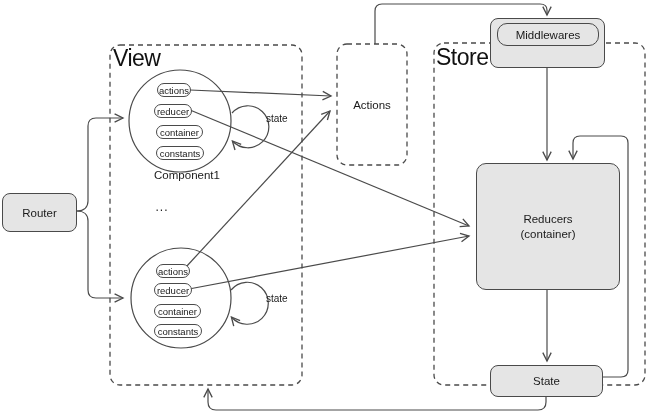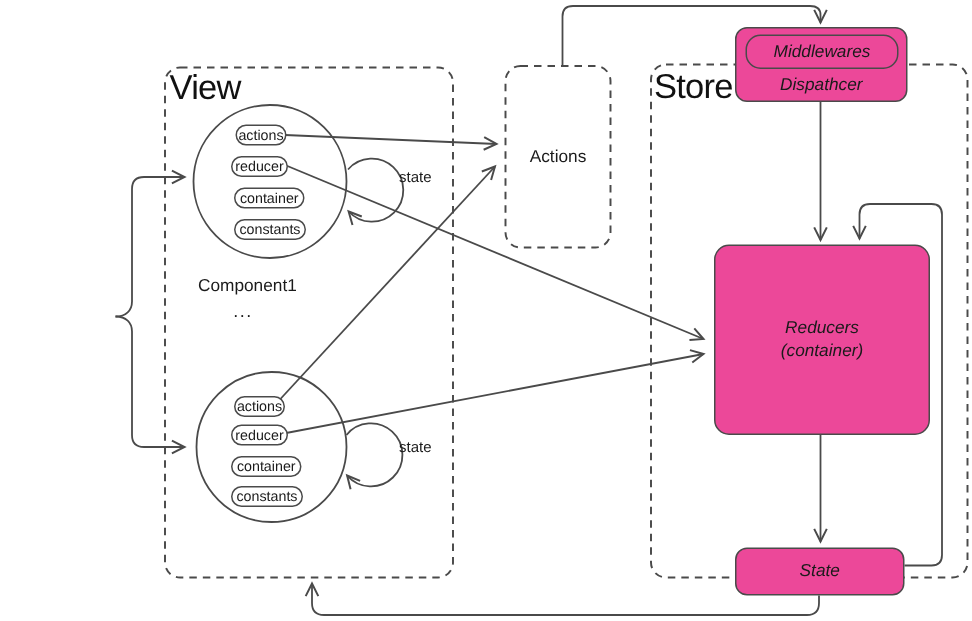--- a/index.html
+++ b/index.html
@@ -4,34 +4,34 @@
 <style>
   html,body{margin:0;padding:0;background:#ffffff;}
   .stage{
     position:relative;width:648px;height:414px;background:#ffffff;
     font-family:"Liberation Sans",sans-serif;color:#1a1a1a;overflow:hidden;
   }
   .wires{position:absolute;left:0;top:0;z-index:2;}
   .lbl{position:absolute;z-index:3;white-space:nowrap;}
   .big-label{font-size:23px;line-height:1.05;letter-spacing:-0.5px;color:#111;}
   .node{
-    position:absolute;z-index:3;background:#ec4899;border:1.3px solid #4a4a4a;
+    position:absolute;z-index:3;background:#e5e5e5;border:1.3px solid #4a4a4a;
     box-sizing:border-box;display:flex;align-items:center;justify-content:center;
-    font-size:11.5px;text-align:center;font-style:italic;
+    font-size:11.5px;text-align:center;
   }
   .r8{border-radius:8px;}
   .r10{border-radius:10px;}
   .router{left:2px;top:193px;width:75px;height:39px;}
   .dispatcher{left:490px;top:18px;width:115px;height:50px;display:block;}
   .middlewares{left:6px;top:4px;width:102px;height:23px;position:absolute;}
   .dispatcher-label{position:absolute;left:0;right:0;bottom:4px;text-align:center;font-size:11.5px;}
   .reducers{left:476px;top:163px;width:144px;height:127px;flex-direction:column;line-height:1.25;}
   .statebox{left:490px;top:365px;width:113px;height:32px;}
   .actions-label{left:337px;top:99px;width:70px;text-align:center;font-size:11.5px;}
-  .comp-label{width:110px;text-align:left;font-size:11.5px;margin-top:16px;}
+  .comp-label{width:110px;text-align:center;font-size:11.5px;}
   .c1-label{left:132px;top:169px;}
   .c2-label{left:132px;top:345px;}
   .state-lbl{font-size:10px;}
   .s1{left:266px;top:113px;}
   .s2{left:266px;top:293px;}
   .ellipsis{left:147px;top:200px;width:30px;text-align:center;font-size:12px;letter-spacing:1px;}
   .view-label{left:113px;top:46px;}
   .store-label{left:436px;top:45px;}
   .pill{
     position:absolute;z-index:3;background:#ffffff;border:1.2px solid #4a4a4a;
@@ -89,26 +89,28 @@
       <path d="M603,377 H621 Q628,377 628,370 V143 Q628,136 621,136 H580 Q573,136 573,143 V159" marker-end="url(#arr)"></path>
 
       <path d="M546,397 V402 Q546,410 538,410 H216 Q208,410 208,402 V389" marker-end="url(#arr)"></path>
     </g>
   </svg>
 
   <span class="lbl big-label view-label">View</span>
   <span class="lbl big-label store-label">Store</span>
   <span class="lbl actions-label">Actions</span>
 
+  <div class="node r8 router">
+    <span>Router</span>
+  </div>
 
   <div class="node r8 dispatcher">
     <div class="node r10 middlewares">
       <span>Middlewares</span>
     </div>
-    <div class="dispatcher-label">Dispathcer</div>
   </div>
 
   <div class="node r10 reducers">
     <span>Reducers</span>
     <span>(container)</span>
   </div>
 
   <div class="node r8 statebox">
     <span>State</span>
   </div>

